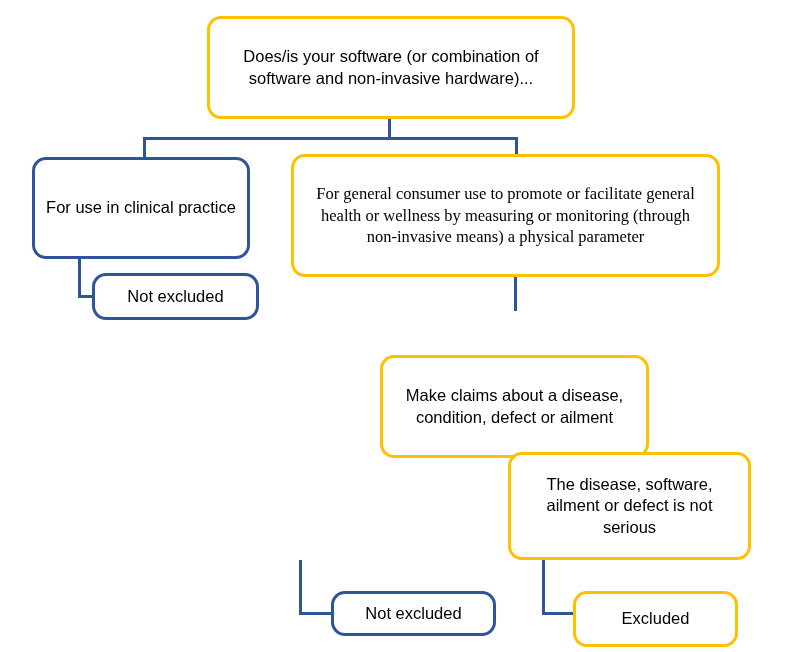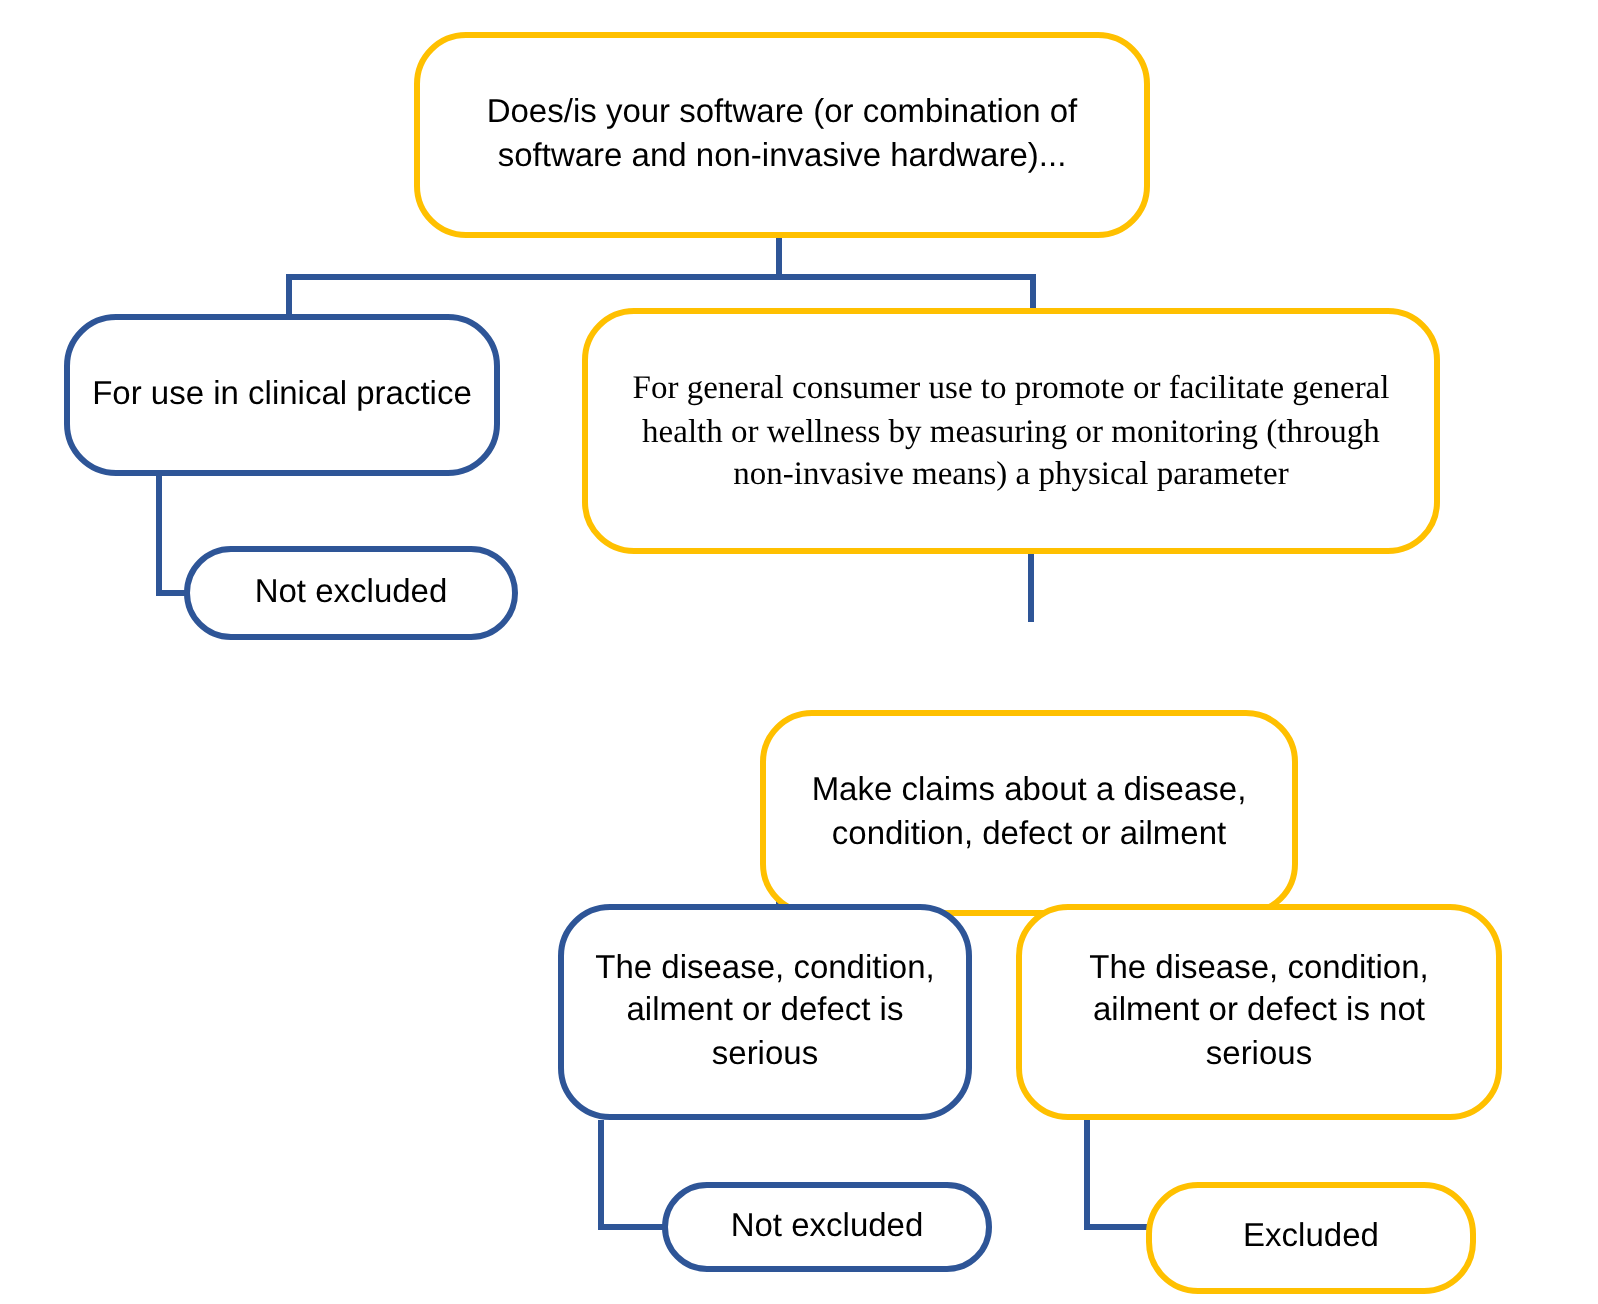--- a/index.html
+++ b/index.html
@@ -14,21 +14,21 @@
     position: relative;
     width: 799px;
     height: 652px;
     background: #ffffff;
     overflow: hidden;
   }
   .node {
     position: absolute;
     box-sizing: border-box;
     background: #ffffff;
-    border-radius: 26px;
+    border-radius: 14px;
     display: flex;
     align-items: center;
     justify-content: center;
     text-align: center;
     color: #000000;
     line-height: 1.30;
     padding: 4px 10px;
     z-index: 3;
   }
   .node.orange { border: 3px solid #FFC000; }
@@ -74,42 +74,39 @@
   <div class="conn v blue-line" style="left:299px; top:560px; height:55px;"></div>
   <div class="conn h blue-line" style="left:299px; top:612px; width:35px;"></div>
 
   <div class="conn v blue-line" style="left:542px; top:560px; height:55px;"></div>
   <div class="conn h blue-line" style="left:542px; top:612px; width:34px;"></div>
 
   <div class="node orange" style="left:207px; top:16px; width:368px; height:103px; font-size:16.5px;">
     <span class="txt">Does/is your software (or combination of software and non-invasive hardware)...</span>
   </div>
 
-  <div class="node blue" style="left:32px; top:157px; width:218px; height:81px; font-size:16.5px;">
+  <div class="node blue" style="left:32px; top:157px; width:218px; height:102px; font-size:16.5px;">
     <span class="txt">For use in clinical practice</span>
   </div>
 
   <div class="node blue" style="left:92px; top:273px; width:167px; height:47px; font-size:16.5px;">
     <span class="txt">Not excluded</span>
   </div>
 
   <div class="node orange" style="left:291px; top:154px; width:429px; height:123px; font-size:16.5px;font-family:Liberation Serif, serif;">
     <span class="txt">For general consumer use to promote or facilitate general health or wellness by measuring or monitoring (through non-invasive means) a physical parameter</span>
   </div>
 
   <div class="node orange" style="left:380px; top:311px; width:269px; height:103px; font-size:16.5px;margin-top:44px;">
     <span class="txt">Make claims about a disease, condition, defect or ailment</span>
   </div>
 
-  <div class="node blue" style="left:279px; top:452px; width:207px; height:108px; font-size:16.5px;">
-    <span class="txt">The disease, condition, ailment or defect is serious</span>
-  </div>
 
   <div class="node orange" style="left:508px; top:452px; width:243px; height:108px; font-size:16.5px;">
-    <span class="txt">The disease, condition, ailment or defect is not serious</span>
+    <span class="txt">The disease, software, ailment or defect is not serious</span>
   </div>
 
   <div class="node blue" style="left:331px; top:591px; width:165px; height:45px; font-size:16.5px;">
     <span class="txt">Not excluded</span>
   </div>
 
   <div class="node orange" style="left:573px; top:591px; width:165px; height:56px; font-size:16.5px;">
     <span class="txt">Excluded</span>
   </div>
 

